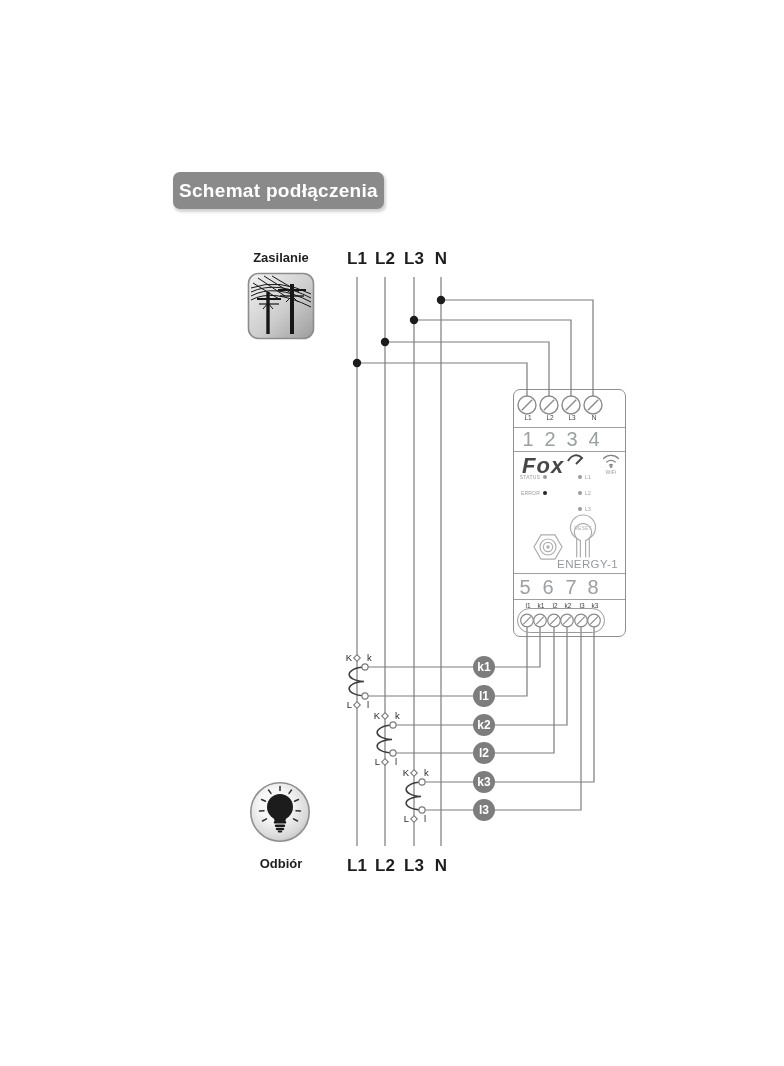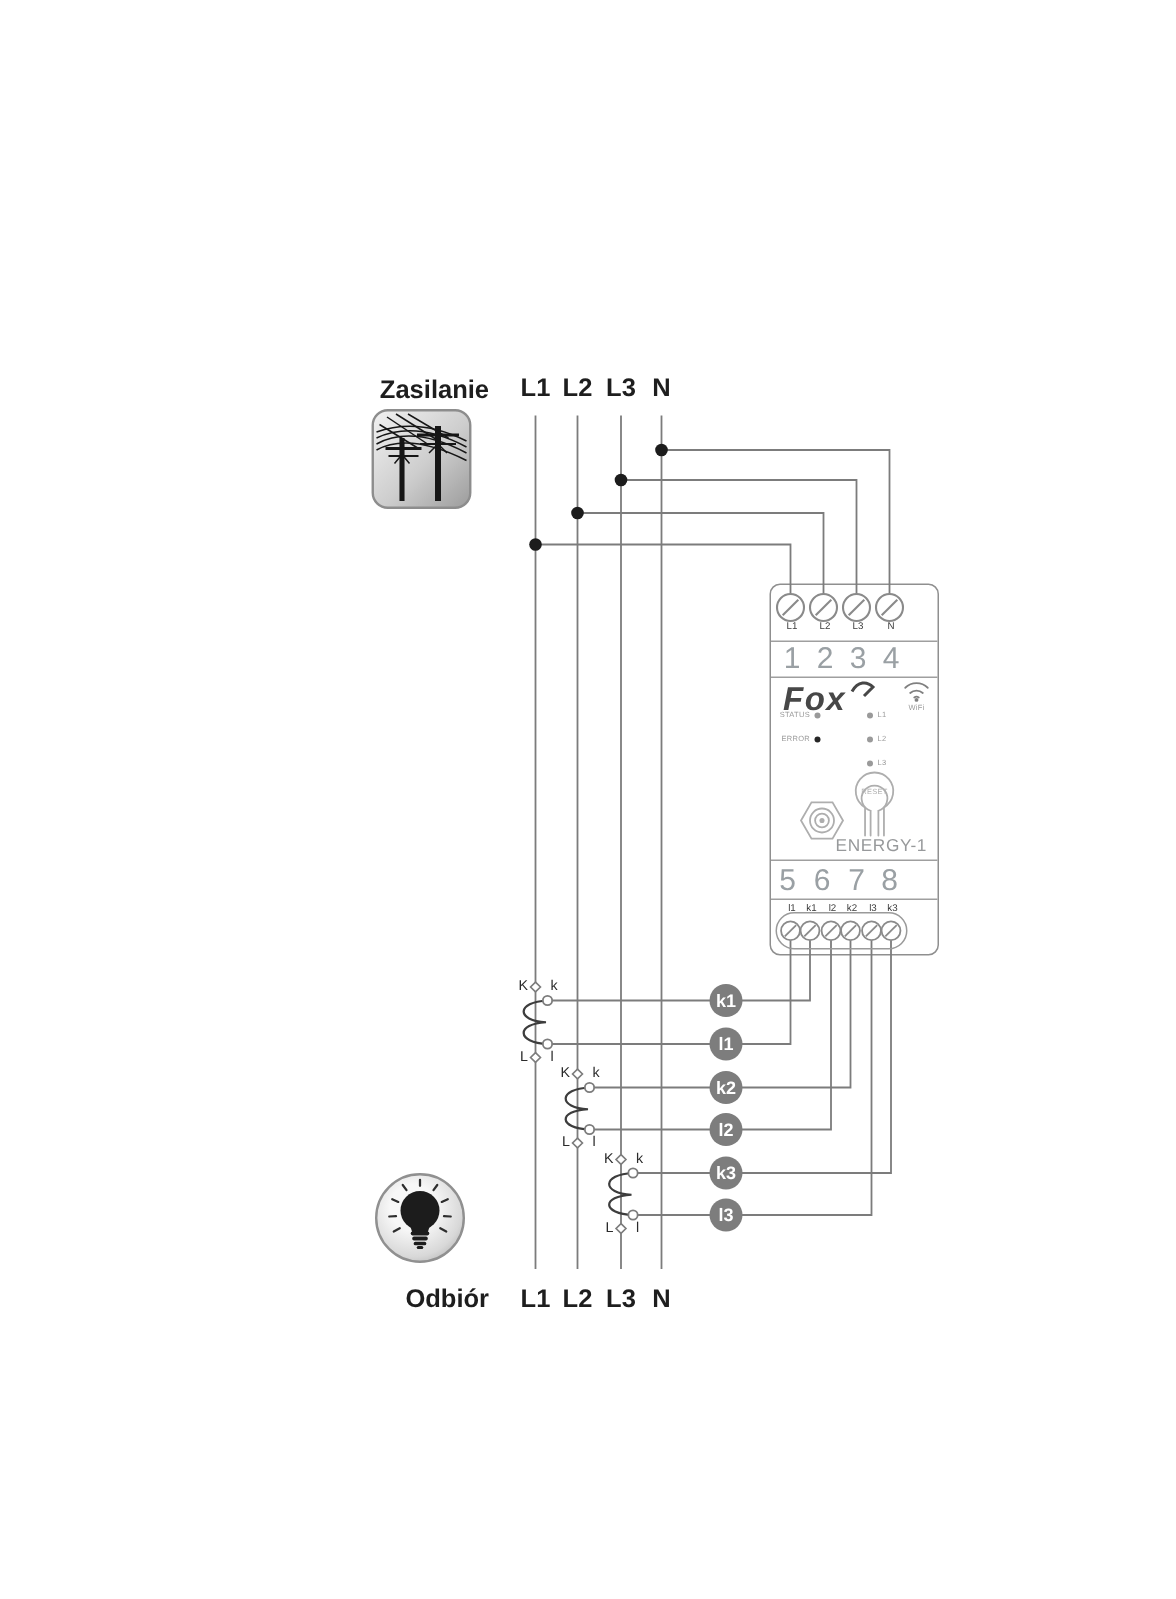--- a/index.html
+++ b/index.html
@@ -1,21 +1,21 @@
 <!DOCTYPE html>
 <html><head>
 <meta charset="utf-8">
 <style>
   html,body{margin:0;padding:0;background:#fff;}
   .canvas{position:relative;width:784px;height:1066px;background:#ffffff;
           font-family:"Liberation Sans","DejaVu Sans",sans-serif;overflow:hidden;}
   .banner{position:absolute;left:173px;top:172px;width:211px;height:37px;background:#8a8a8a;
           border-radius:7px;color:#fff;font-size:19px;font-weight:bold;text-align:center;
           line-height:37px;letter-spacing:.3px;box-shadow:1.5px 2.5px 3px rgba(0,0,0,.18);z-index:3;}
-  .biglbl{position:absolute;width:90px;text-align:right;font-size:17px;font-weight:600;color:#1e1e1e;z-index:3;}
+  .biglbl{position:absolute;width:90px;text-align:center;font-size:13px;font-weight:600;color:#1e1e1e;z-index:3;}
   .linelbl{position:absolute;width:30px;text-align:center;font-size:17px;font-weight:600;color:#1e1e1e;z-index:3;}
   .iconbox{position:absolute;z-index:3;}
   .device{position:absolute;left:513px;top:389px;width:113px;height:248px;background:#fff;
           border:1.4px solid #8f8f8f;border-radius:7px;box-sizing:border-box;z-index:1;}
   .wires{position:absolute;left:0;top:0;z-index:2;pointer-events:none;}
   .badge{position:absolute;width:22px;height:22px;border-radius:50%;background:#7d7d7d;color:#fff;
          font-size:12px;font-weight:bold;text-align:center;line-height:22px;z-index:3;}
   .ctlbl{position:absolute;font-size:9.5px;color:#2b2b2b;line-height:10px;z-index:3;}
   .ctlbl.r{width:18px;text-align:right;}
   .tlabel{position:absolute;width:20px;text-align:center;font-size:6.5px;color:#3c3c3c;line-height:7px;}
@@ -25,20 +25,23 @@
   .tiny{position:absolute;font-size:5px;color:#9a9a9a;line-height:6px;letter-spacing:.2px;}
   .tiny.r{width:24px;text-align:right;}
   .leddot{position:absolute;width:4.4px;height:4.4px;border-radius:50%;background:#9a9a9a;}
   .energy{position:absolute;right:7px;top:168px;font-size:11.5px;color:#97999b;letter-spacing:.4px;}
 </style>
 </head>
 <body>
 
 <div class="canvas">
 
+  <div class="banner">
+    <span>Schemat podłączenia</span>
+  </div>
 
   <div class="biglbl" style="left:236px;top:250px;">Zasilanie</div>
   <svg class="iconbox" style="left:247px;top:272px;" width="68" height="68" viewBox="0 0 68 68">
     <defs>
       <linearGradient id="gp" x1="0" y1="0" x2="1" y2="1">
         <stop offset="0" stop-color="#f2f2f2"></stop>
           <stop offset="0.55" stop-color="#cdcdcd"></stop>
           <stop offset="1" stop-color="#9c9c9c"></stop>
       </linearGradient>
     </defs>

